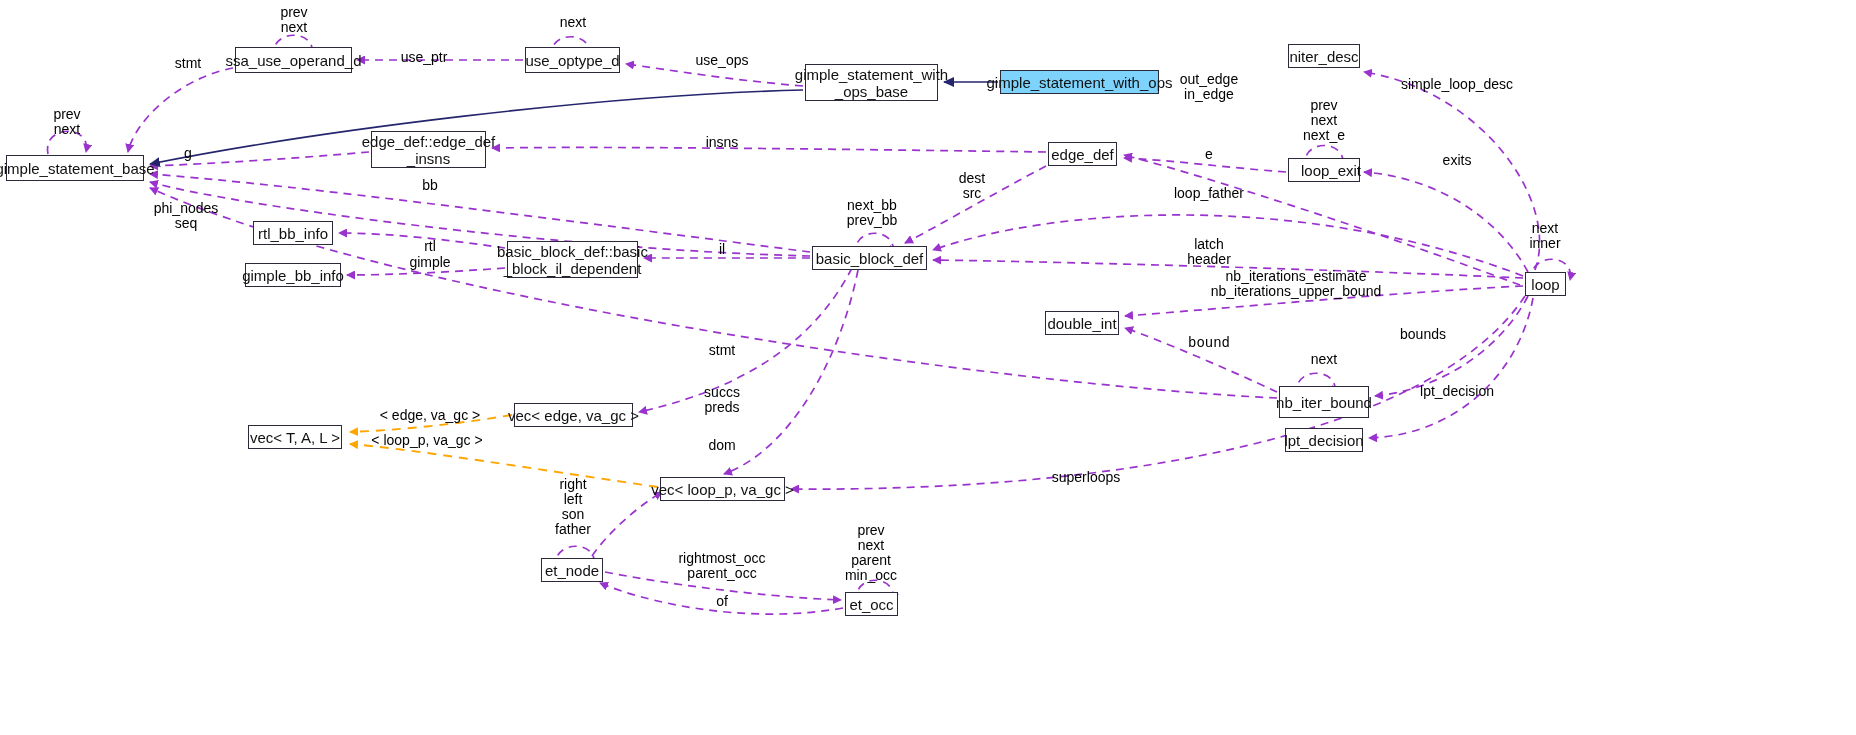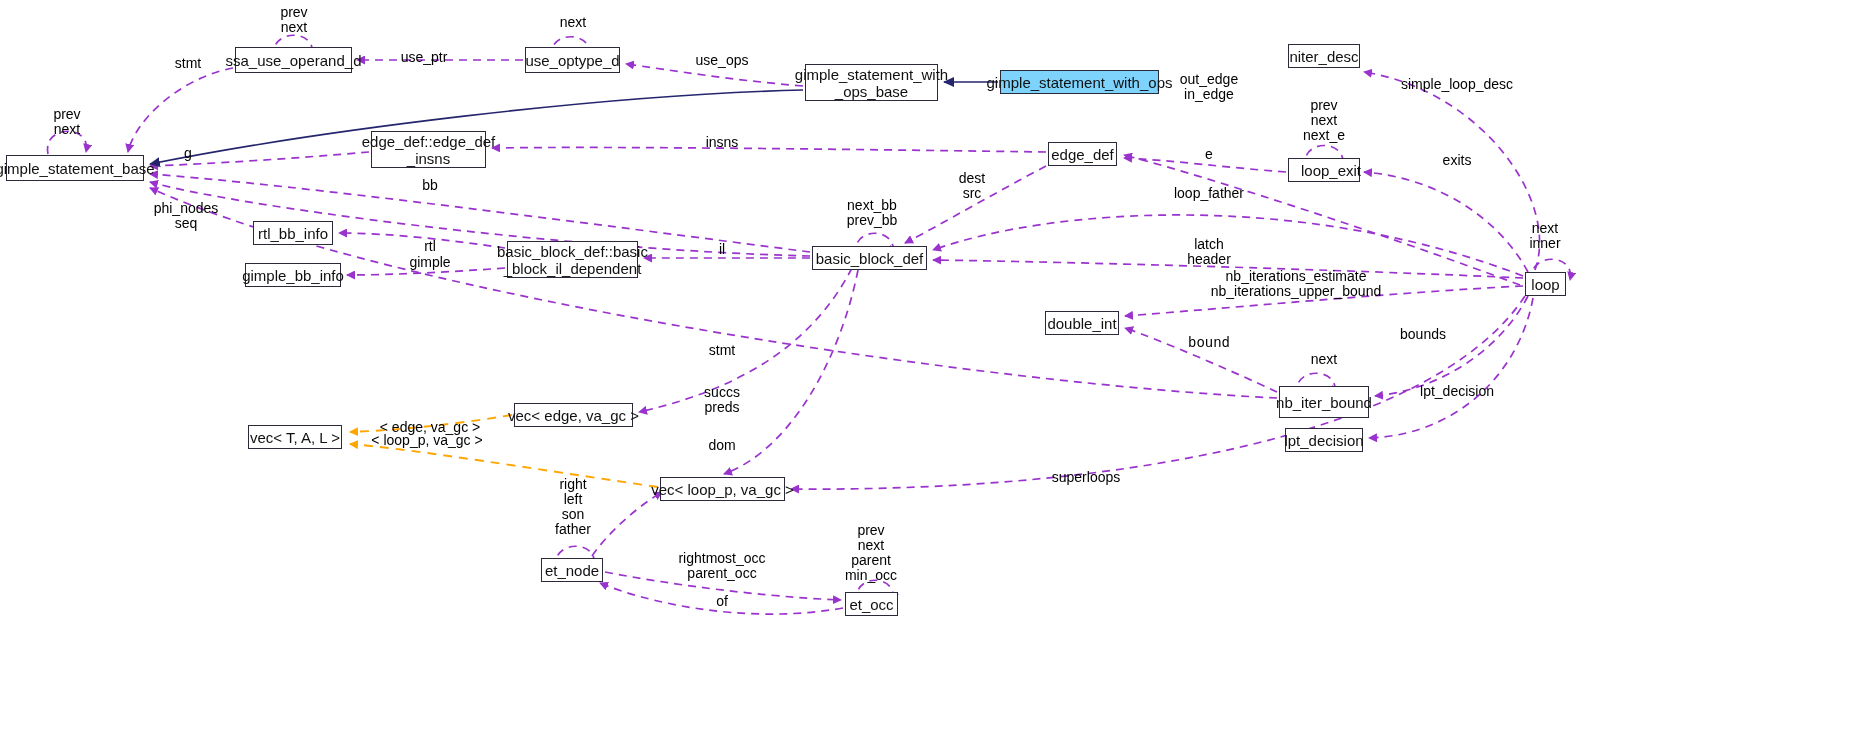--- a/index.html
+++ b/index.html
@@ -216,21 +216,21 @@
       <div class="edge-label" style="left: 430px; top: 262px;">gimple</div>
       <div class="edge-label" style="left: 1296px; top: 284px;">nb_iterations_estimate
 nb_iterations_upper_bound</div>
       <div class="edge-label" style="left: 1391px; top: 334px; margin-left: 32px;">bounds</div>
       <div class="edge-label" style="left: 1209px; top: 343px; font-family: Liberation Mono, monospace;">bound</div>
       <div class="edge-label" style="left: 722px; top: 350px;">stmt</div>
       <div class="edge-label" style="left: 1324px; top: 359px;">next</div>
       <div class="edge-label" style="left: 1457px; top: 391px;">lpt_decision</div>
       <div class="edge-label" style="left: 722px; top: 400px;">succs
 preds</div>
-      <div class="edge-label" style="left: 430px; top: 415px; margin-top: 12px;">&lt; edge, va_gc &gt;</div>
+      <div class="edge-label" style="left: 430px; top: 415px;">&lt; edge, va_gc &gt;</div>
       <div class="edge-label" style="left: 427px; top: 440px;">&lt; loop_p, va_gc &gt;</div>
       <div class="edge-label" style="left: 722px; top: 445px;">dom</div>
       <div class="edge-label" style="left: 1086px; top: 477px;">superloops</div>
       <div class="edge-label" style="left: 573px; top: 507px;">right
 left
 son
 father</div>
       <div class="edge-label" style="left: 871px; top: 553px;">prev
 next
 parent

